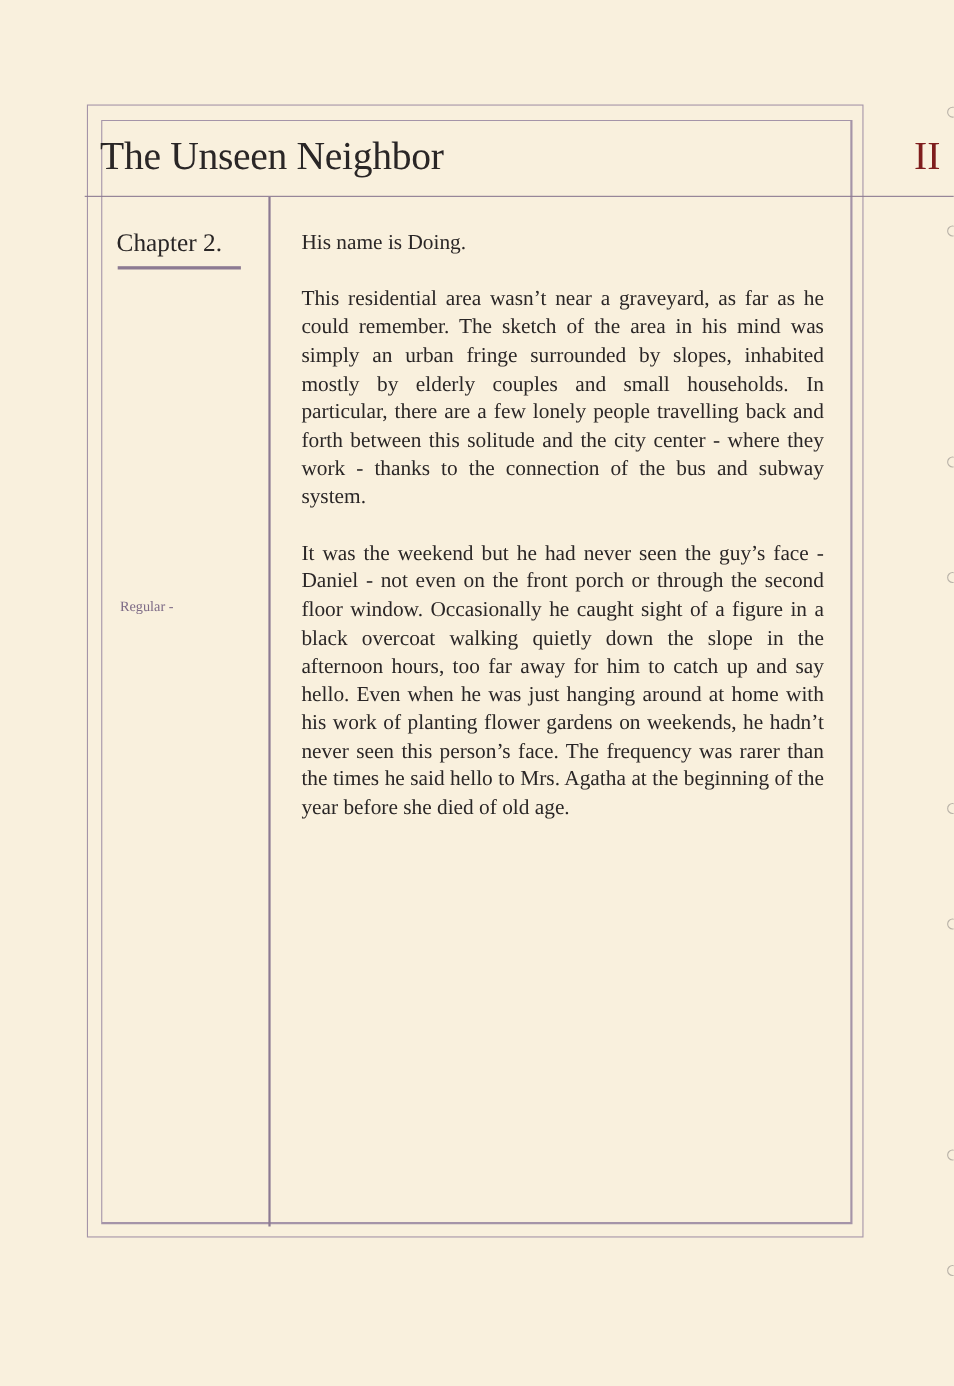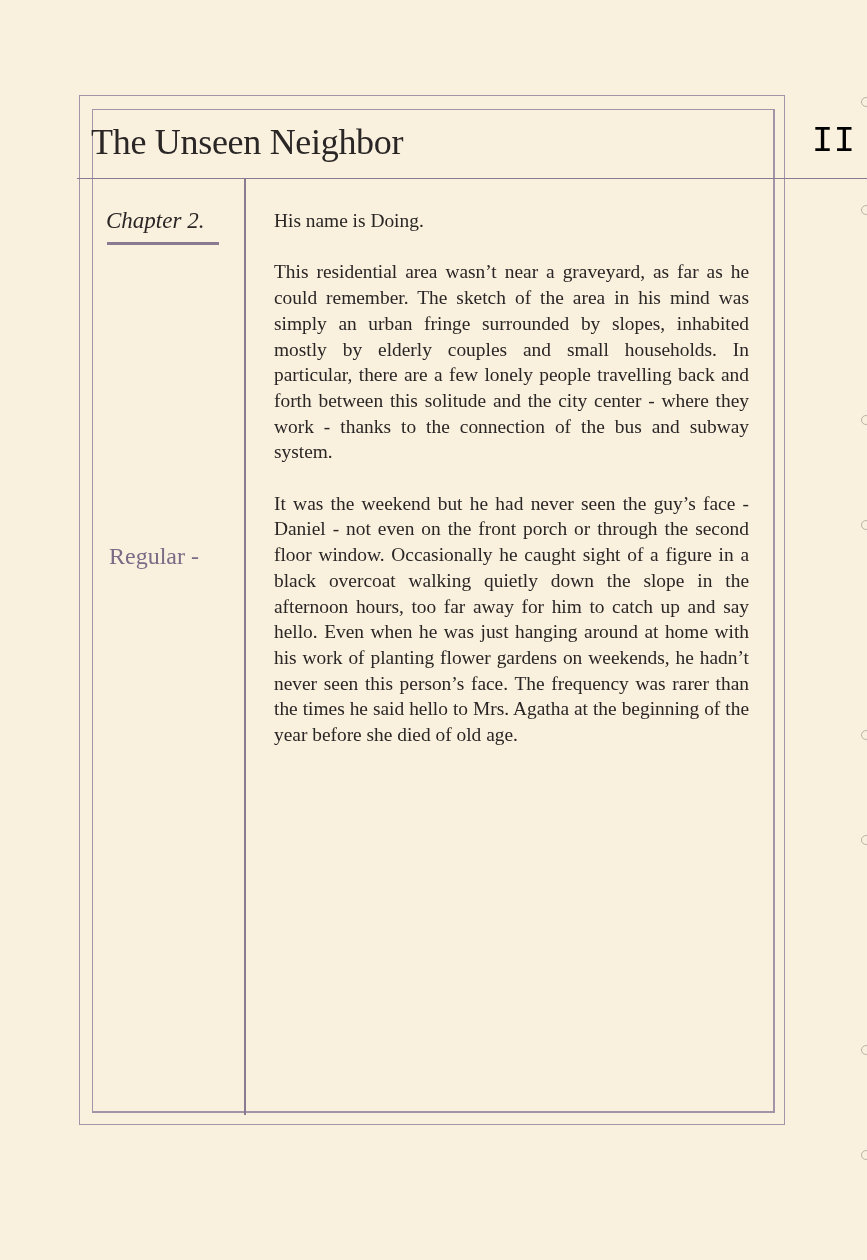--- a/index.html
+++ b/index.html
@@ -53,23 +53,23 @@
       letter-spacing: -0.3px;
       color: #2a2626;
       white-space: nowrap;
       font-family: "Liberation Serif", serif;
       font-size: 36px;
     }
     .part-numeral {
       position: absolute;
       right: 19px;
       top: 12px;
-      font-family: Liberation Mono, monospace;
+      font-family: Liberation Serif, serif;
       font-size: 36px;
-      color: #000000;
+      color: #7f1d1d;
     }
     .vdivider {
       position: absolute;
       left: 244px;
       top: 179px;
       width: 1.5px;
       height: 936px;
       background: #8c7a92;
     }
     .sidebar {
@@ -80,36 +80,35 @@
       height: 934px;
     }
     .chapter-label {
       position: absolute;
       left: 14px;
       top: 29px;
       font-family: "Liberation Serif", serif;
       font-size: 23px;
       color: #2a2626;
       white-space: nowrap;
-      font-style: italic;
     }
     .chapter-underline {
       position: absolute;
       left: 15px;
       top: 63px;
       width: 112px;
       height: 2.5px;
       background: #8c7a92;
     }
     .style-label {
       position: absolute;
       left: 17px;
       top: 364px;
       font-family: "Liberation Serif", serif;
-      font-size: 24px;
+      font-size: 13px;
       color: #7d6a86;
       white-space: nowrap;
     }
     .content {
       position: absolute;
       left: 274px;
       top: 208px;
       width: 475px;
       font-family: "Liberation Serif", serif;
       font-size: 19.4px;

